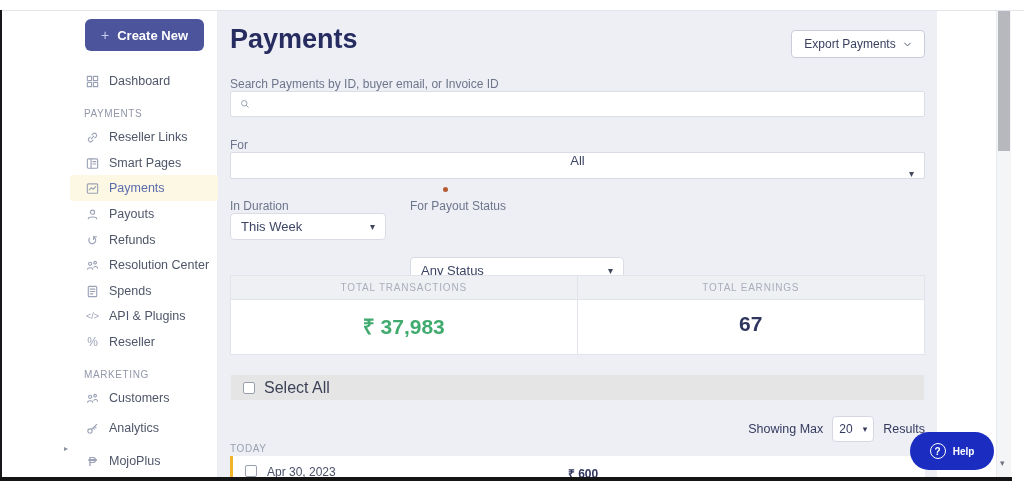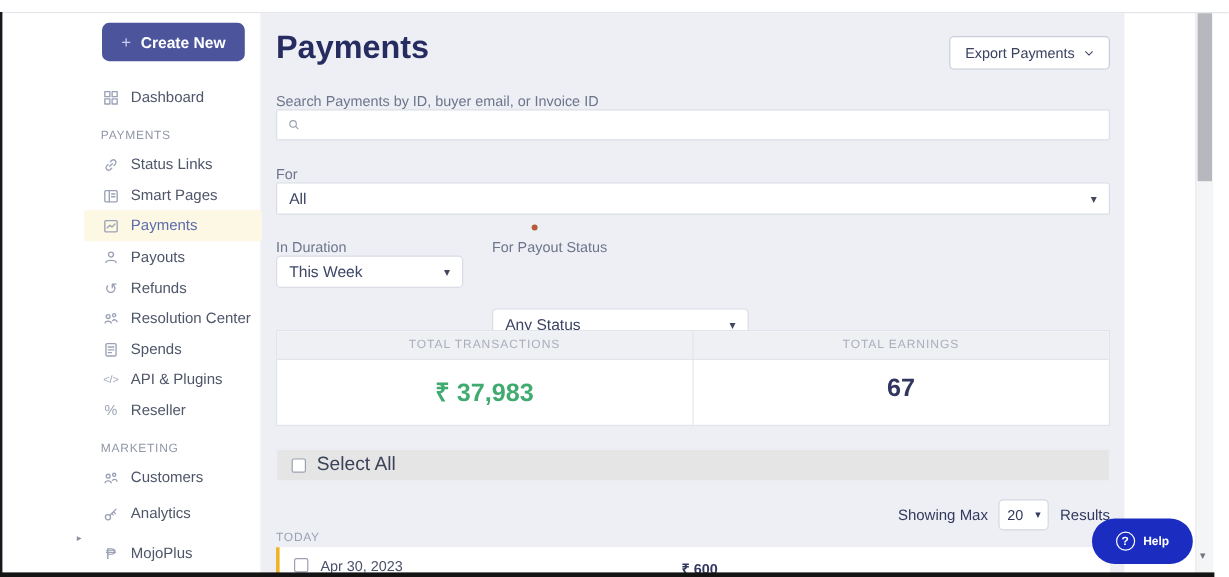--- a/index.html
+++ b/index.html
@@ -42,21 +42,21 @@
   .flabel { position:absolute; font-size:12px; color:#6d758b; }
   .search-box { position:absolute; left:230px; top:91px; width:695px; height:26px; background:#fff; border:1px solid #dbdee7; border-radius:2px;
                 display:flex; align-items:center; padding-left:8px; gap:6px; }
   .search-box svg { width:12px; height:12px; }
   .search-box svg circle, .search-box svg path { fill:none; stroke:#9aa0b2; stroke-width:1.3; }
   .search-box input { border:none; outline:none; flex:1; height:100%; font-size:12px; color:#3d4566; background:transparent; }
 
   .select { position:absolute; background:#fff; border:1px solid #d9dce5; border-radius:2px; display:flex;
             align-items:center; padding:0 10px; font-size:13px; color:#3d4566; cursor:pointer; }
   .select .caret { margin-left:auto; font-size:10px; color:#43485e; }
-  .sel-for { left:230px; top:152px; width:695px; height:27px; }
+  .sel-for { left:230px; top:152px; width:695px; height:27px;flex-direction:column; }
   .sel-dur { left:230px; top:213px; width:156px; height:27px; border-radius:4px; }
   .sel-pay { left:410px; top:213px; width:214px; height:27px; border-radius:4px;margin-top:44px; }
   .dot { position:absolute; left:443px; top:187px; width:5px; height:5px; border-radius:50%; background:#b65c35; }
 
   .summary { position:absolute; left:230px; top:275px; width:695px; border:1px solid #e2e4ec; background:#fff; }
   .summary .hrow { display:flex; background:#eff0f4; border-bottom:1px solid #e2e4ec; }
   .summary .hcell { width:50%; text-align:center; font-size:10px; letter-spacing:.8px; color:#a9aebc; padding:6px 0; }
   .summary .hcell:first-child { border-right:1px solid #e2e4ec; }
   .summary .vrow { display:flex; }
   .summary .vcell { width:50%; text-align:center; padding:12px 0 14px; font-size:21px;font-weight:bold; }
@@ -110,21 +110,21 @@
         </svg>
       <span>Dashboard</span>
     </div>
 
     <div class="sec-label" style="top:97px;">PAYMENTS</div>
 
     <div class="snav" style="top:116px;">
       <svg class="ic" viewBox="0 0 16 16">
           <path d="M6.8 9.2l2.4-2.4M5.4 7.6L4 9a2.3 2.3 0 003.2 3.2l1.4-1.4M7.4 5.2L8.8 3.8A2.3 2.3 0 0112 7l-1.4 1.4"></path>
         </svg>
-      <span>Status Links</span>
+      <span>Reseller Links</span>
     </div>
     <div class="snav" style="top:142px;">
       <svg class="ic" viewBox="0 0 16 16">
           <rect x="2.5" y="3" width="11" height="10" rx="1"></rect>
           <path d="M6.5 3v10M8.5 6h3M8.5 8.5h3"></path>
         </svg>
       <span>Smart Pages</span>
     </div>
     <div class="snav active" style="top:167px;">
       <svg class="ic" viewBox="0 0 16 16">

